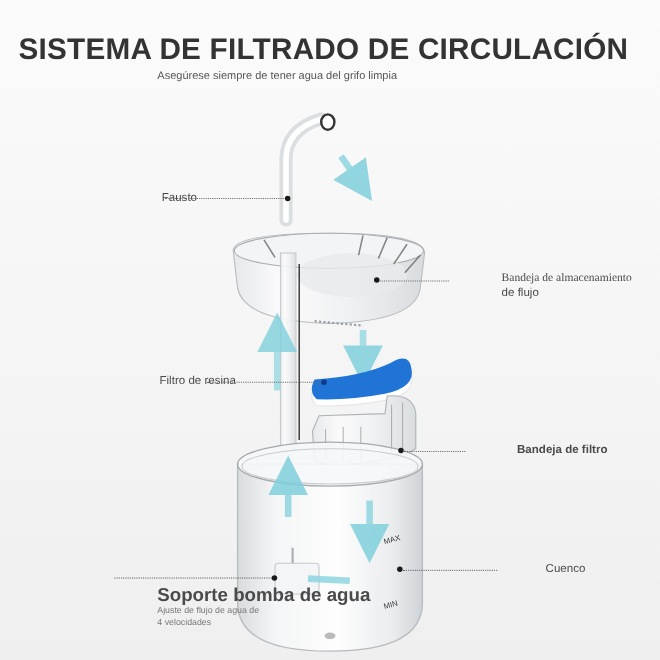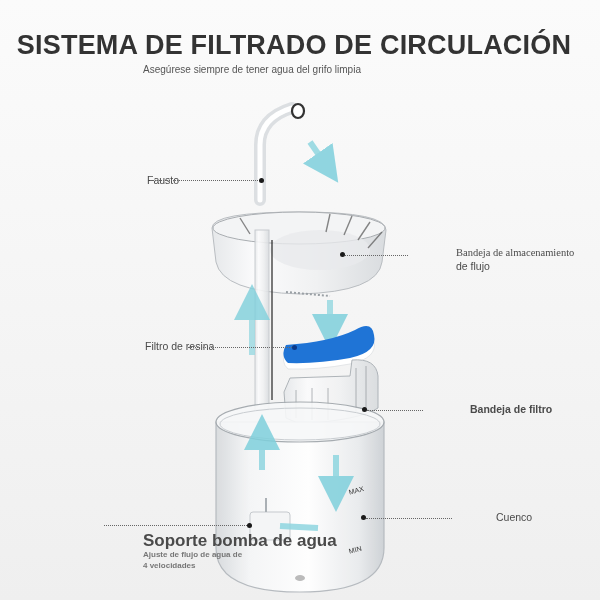--- a/index.html
+++ b/index.html
@@ -12,21 +12,21 @@
     position:absolute; left:0; top:30px; width:588px; text-align:center;
     font-size:27px; font-weight:bold; color:#333; letter-spacing:0.2px;
   }
   .subtitle {
     position:absolute; left:0; top:64px; width:504px; text-align:center;
     font-size:10px; color:#555;
   }
   .label {
     position:absolute; font-size:10.5px; color:#4a4a4a; white-space:nowrap; line-height:13px;margin-left:40px;
   }
-  .label.sub { font-size:8px; color:#777; line-height:10px;font-weight:bold; }
+  .label.sub { font-size:8px; color:#777; line-height:10px; }
   .leader {
     position:absolute; height:0; border-top:1px dotted #666;
   }
   .dot {
     position:absolute; width:5px; height:5px; border-radius:50%; background:#1a1a1a;
   }
   svg.illus { position:absolute; left:0; top:0; }
 </style>
 </head>
 <body>

